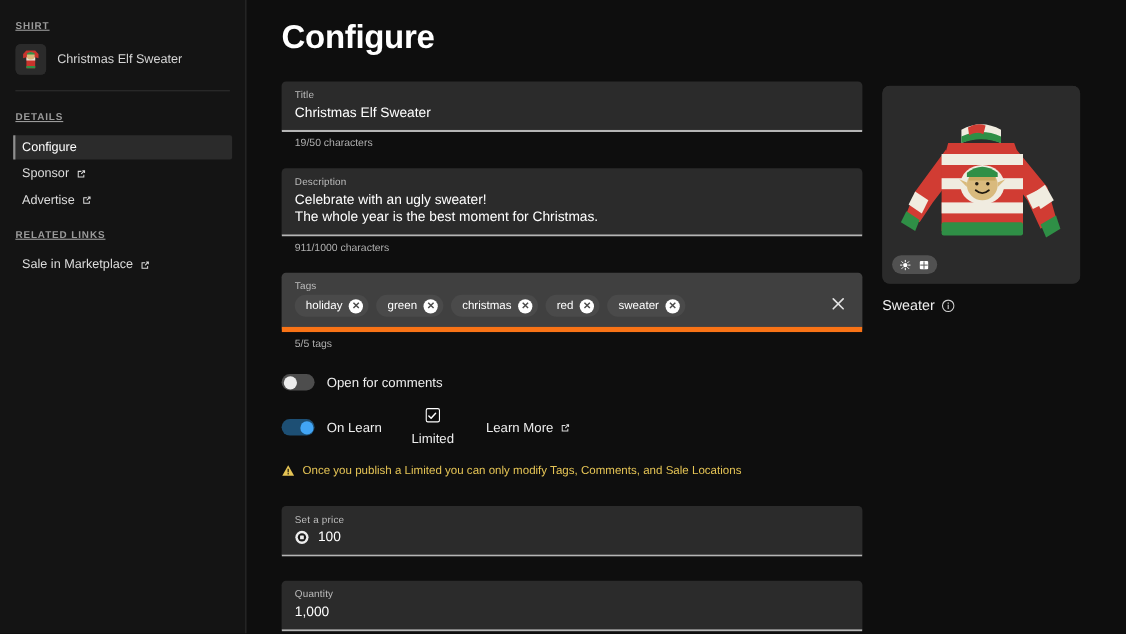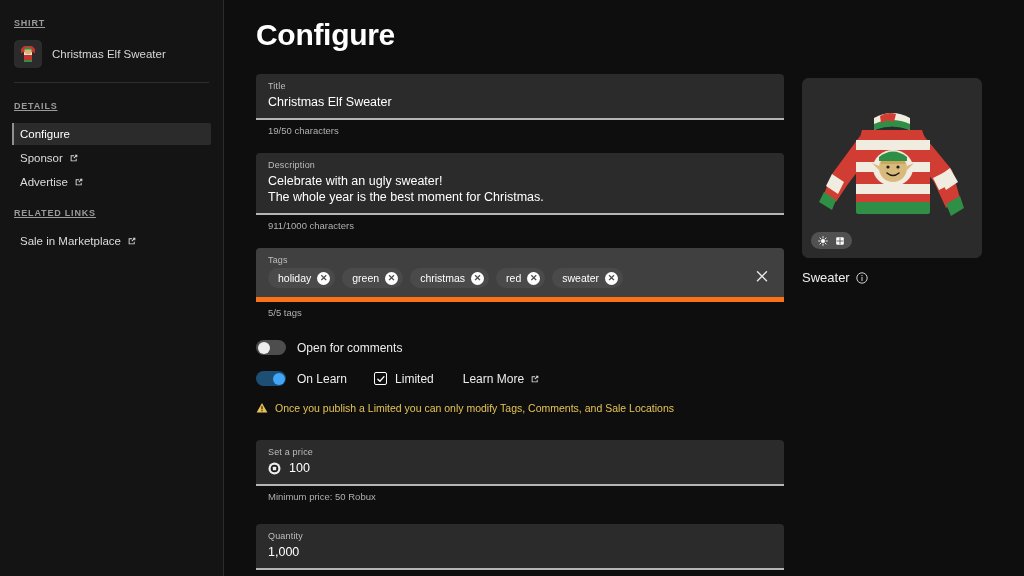--- a/index.html
+++ b/index.html
@@ -221,20 +221,21 @@
   .switch.on { background: #1d4f74; }
   .switch.on .knob { right: 1.5px; background: #42a5f5; }
 
   .toggle-label { font-size: 12px; color: #ededed; }
 
   .checkbox-group {
     display: flex;
     align-items: center;
     gap: 8px;
     margin-left: 16px;
+    flex-direction: column;
   }
   .checkbox {
     width: 13px; height: 13px;
     border: 1.5px solid #ffffff;
     border-radius: 2px;
     display: flex;
     align-items: center;
     justify-content: center;
     flex: 0 0 13px;
   }
@@ -475,21 +476,20 @@
           <span class="robux-coin">
             <svg viewBox="0 0 13 13" aria-hidden="true">
               <circle cx="6.5" cy="6.5" r="6" fill="#ededed"></circle>
               <circle cx="6.5" cy="6.5" r="3.8" fill="#1b1b1b"></circle>
               <rect x="4.8" y="4.8" width="3.4" height="3.4" rx="0.5" fill="#ededed"></rect>
             </svg>
           </span>
           <span class="field-value">100</span>
         </div>
       </div>
-      <div class="helper">Minimum price: 50 Robux</div>
 
       <div class="section-gap-md"></div>
 
       <div class="field">
         <div class="field-label">Quantity</div>
         <div class="field-value">1,000</div>
       </div>
 
     </div>
 

